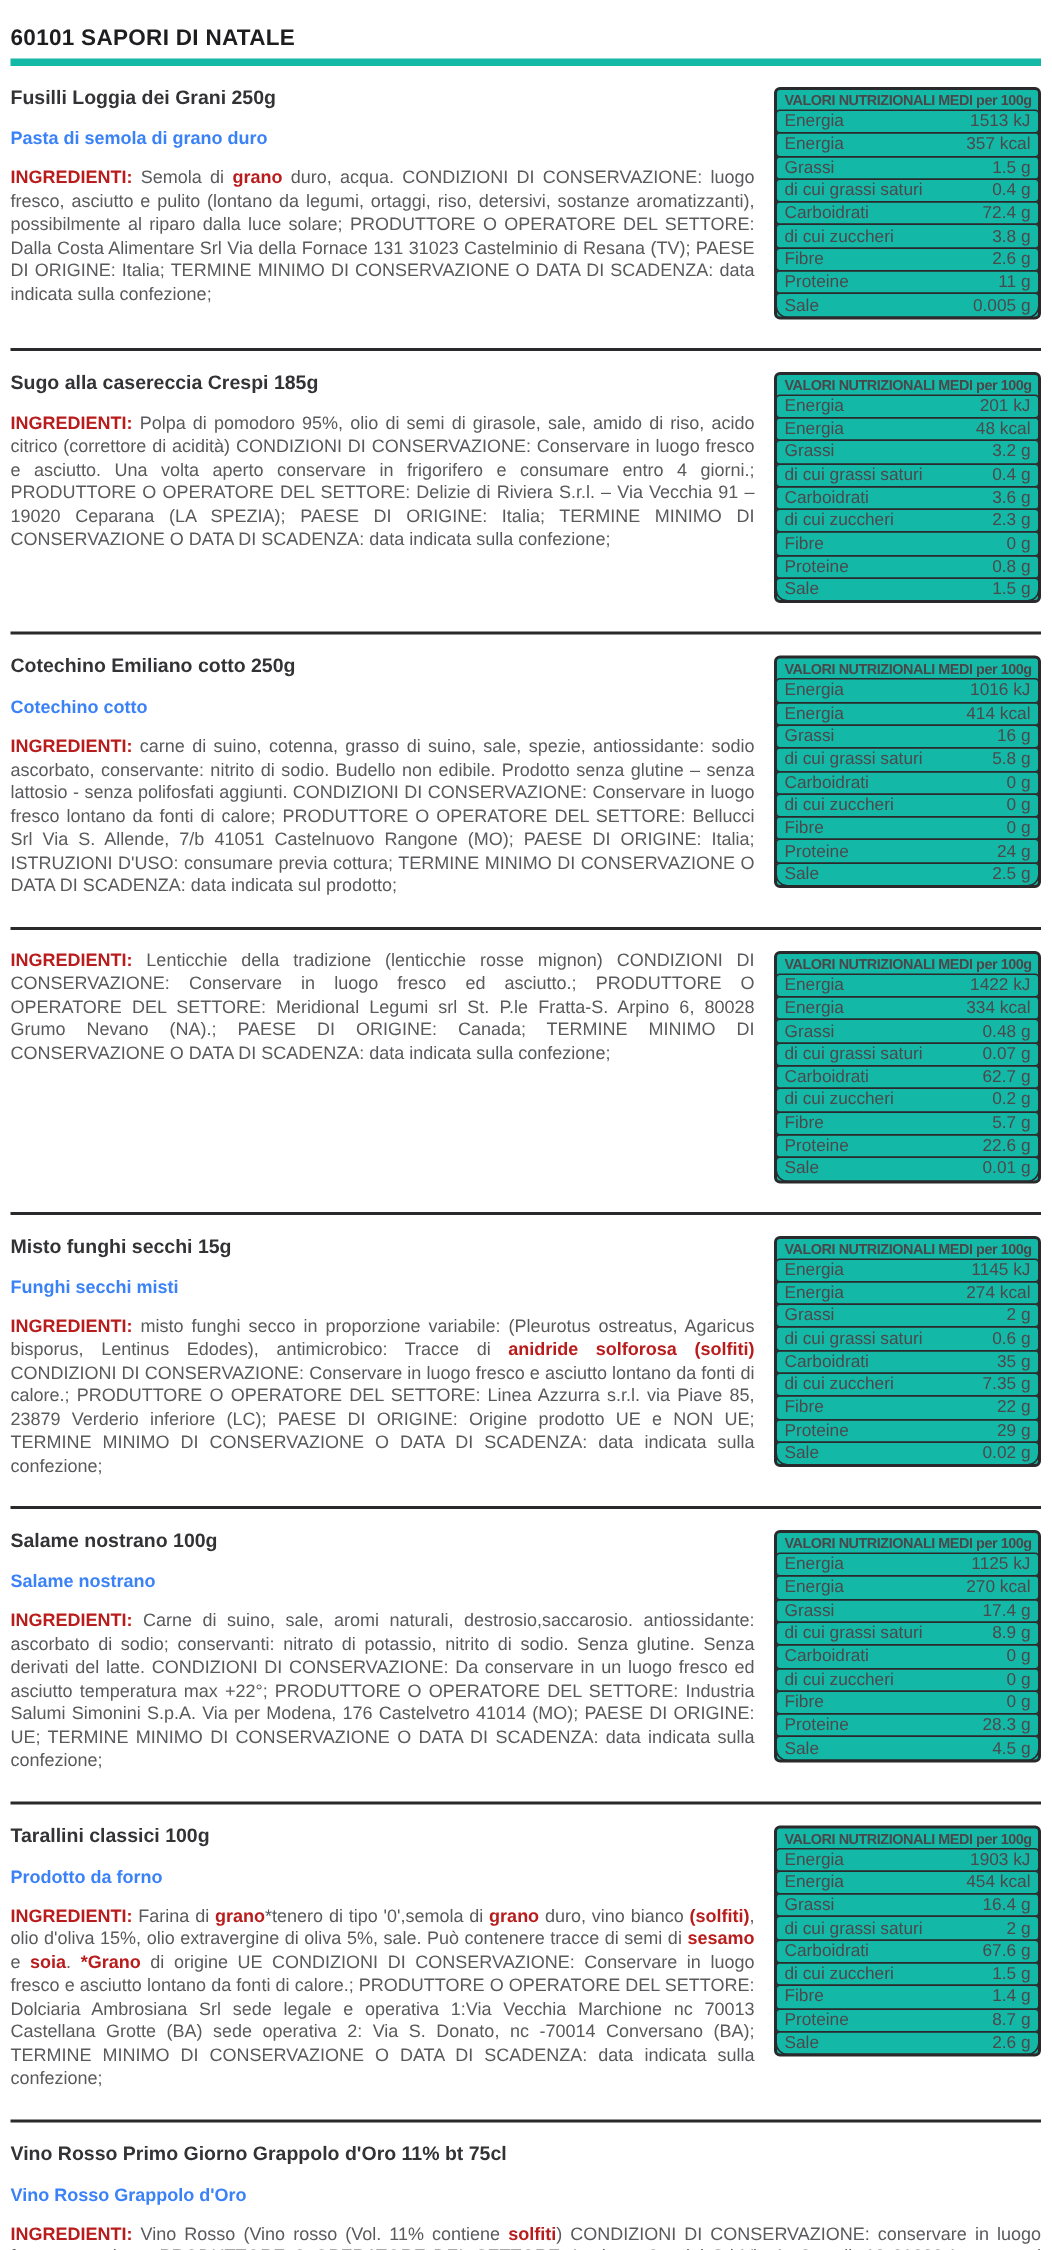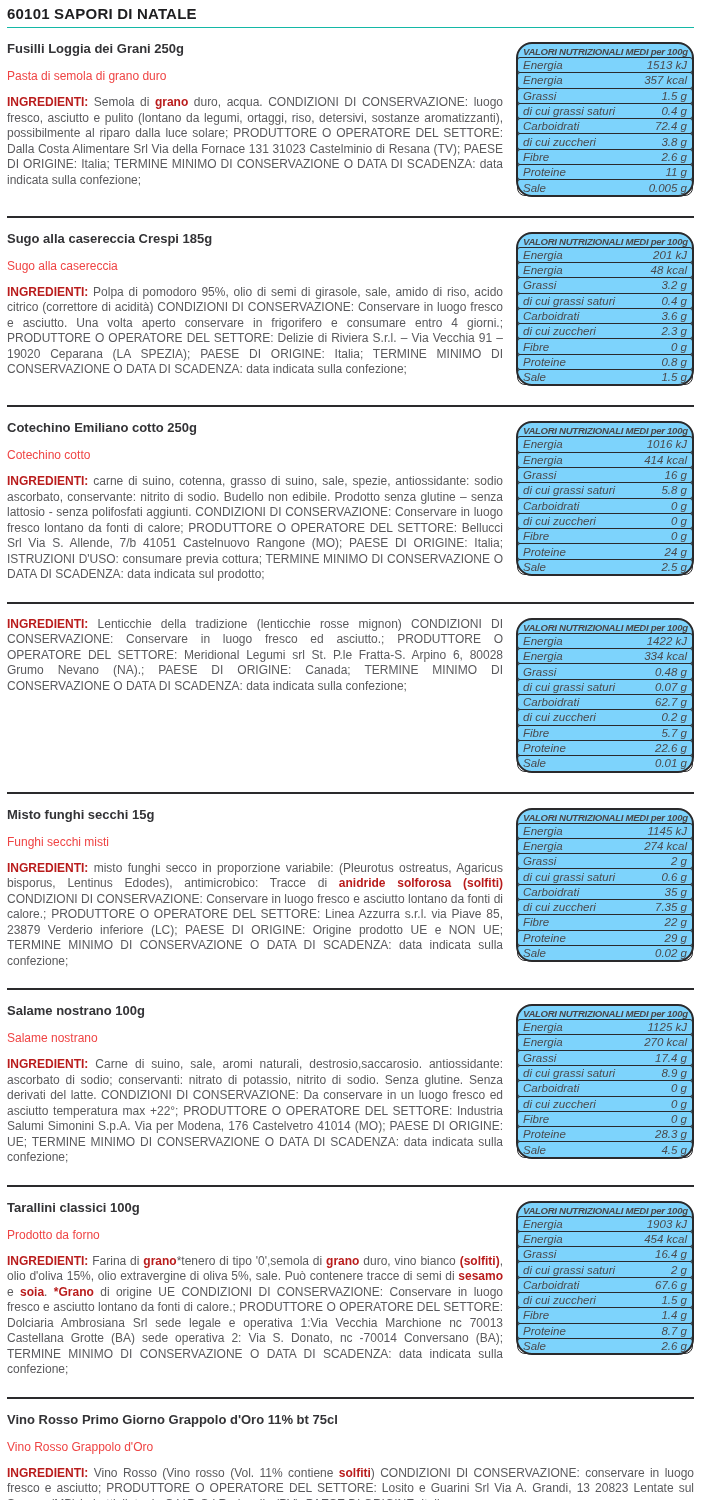--- a/index.html
+++ b/index.html
@@ -7,21 +7,22 @@
   body {
     width: 701px;
     font-family: "Liberation Sans", sans-serif;
     color: #57575a;
     -webkit-font-smoothing: antialiased;
   }
   .page { width: 701px; padding: 3px 7px 0 7px; }
 
   .page-header {
     padding: 2px 0 5px 0;
-    border-bottom: 1px solid #14b8a6;
+    border-bottom: 5px solid #14b8a6;
+    margin-top: 12px;
   }
   .page-title {
     margin: 0;
     font-size: 15px;
     font-weight: 700;
     color: #1e1e20;
     letter-spacing: 0.2px;
   }
 
   section.product {
@@ -37,40 +38,39 @@
     margin: 0 0 13px 0;
     font-size: 13px;
     line-height: 15px;
     font-weight: 700;
     color: #333336;
   }
   .product-subtitle {
     margin: 0 0 12px 0;
     font-size: 12px;
     line-height: 14px;
-    font-weight: 400;
-    color: #ef4444;
+    font-weight: 700;
+    color: #3b82f6;
   }
   .product-ingredients {
     margin: 0;
     font-size: 12px;
     line-height: 15.5px;
     text-align: justify;
     color: #5a5a5d;
   }
   .product-ingredients b { color: #b91c1c; }
 
   aside.nutrition {
     flex: 0 0 178px;
     width: 178px;
     margin-top: 1px;
     border: 2px solid #2a2a2c;
-    border-radius: 16px;
-    background: #7dd3fc;
-    font-style: italic;
+    border-radius: 4px;
+    background: #14b8a6;
   }
   .nheader {
     padding: 2px 4px 1px 5px;
     font-size: 9.6px;
     font-weight: 700;
     letter-spacing: -0.3px;
     white-space: nowrap;
     color: #48484b;
   }
   .nrow {
@@ -140,21 +140,20 @@
           <div class="nrow">
             <span class="nlabel">Sale</span>
             <span class="nvalue">0.005 g</span>
           </div>
         </aside>
   </section>
 
   <section class="product">
     <div class="product-main">
       <h2 class="product-title">Sugo alla casereccia Crespi 185g</h2>
-      <h3 class="product-subtitle">Sugo alla casereccia</h3>
       <p class="product-ingredients"><b>INGREDIENTI:</b><span> Polpa di pomodoro 95%, olio di semi di girasole, sale, amido di riso, acido citrico (correttore di acidità) CONDIZIONI DI CONSERVAZIONE: Conservare in luogo fresco e asciutto. Una volta aperto conservare in frigorifero e consumare entro 4 giorni.; PRODUTTORE O OPERATORE DEL SETTORE: Delizie di Riviera S.r.l. – Via Vecchia 91 – 19020 Ceparana (LA SPEZIA); PAESE DI ORIGINE: Italia; TERMINE MINIMO DI CONSERVAZIONE O DATA DI SCADENZA: data indicata sulla confezione;</span></p>
     </div>
     <aside class="nutrition">
       <div class="nheader">VALORI NUTRIZIONALI MEDI per 100g</div>
     <div class="nrow">
             <span class="nlabel">Energia</span>
             <span class="nvalue">201 kJ</span>
           </div>
           <div class="nrow">
             <span class="nlabel">Energia</span>

